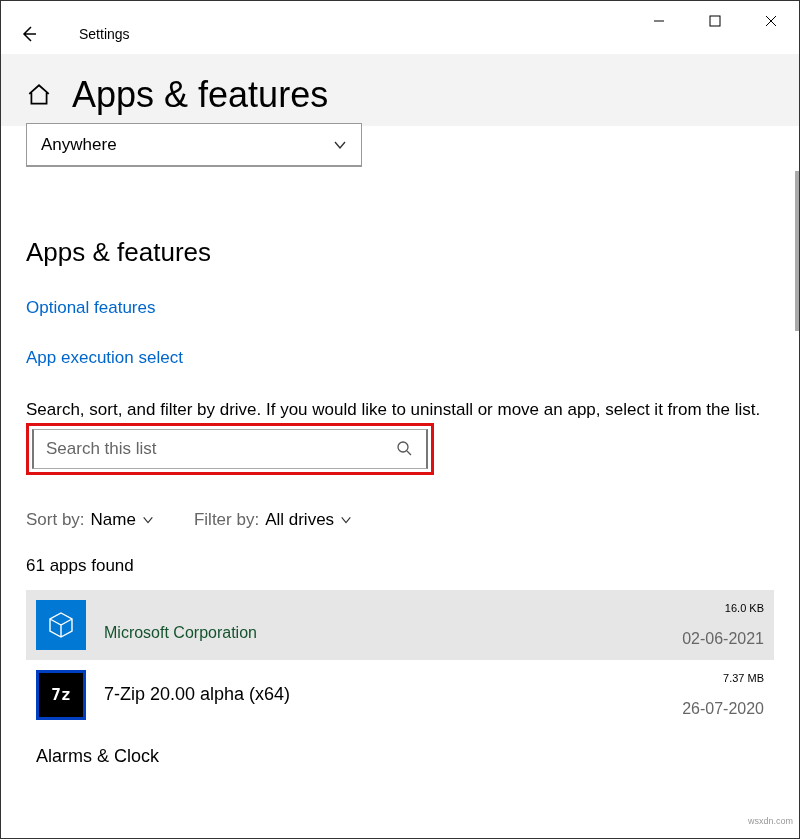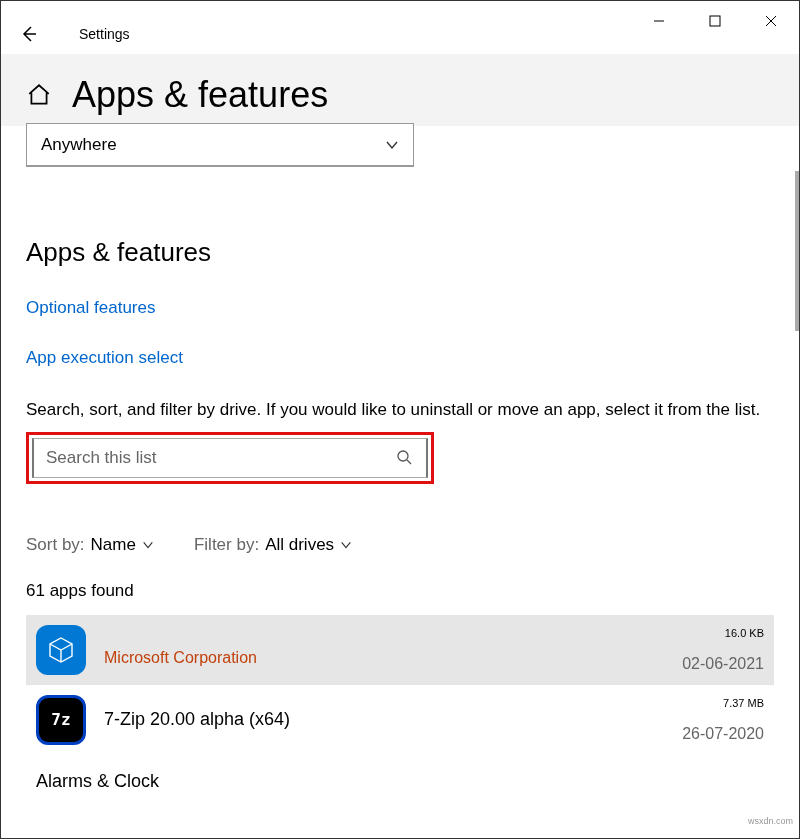--- a/index.html
+++ b/index.html
@@ -60,21 +60,21 @@
     .page-title {
       font-size: 36px;
       font-weight: 400;
       color: #000;
     }
     .content {
       padding: 0 25px;
       position: relative;
     }
     .dropdown {
-      width: 388px;
+      width: 336px;
       height: 44px;
       border: 1px solid #999;
       border-bottom: 2px solid #999;
       display: flex;
       align-items: center;
       padding: 0 14px;
       font-size: 17px;
       margin-top: -3px;
       background: #fff;
       justify-content: space-between;
@@ -94,21 +94,21 @@
       cursor: pointer;
     }
     .link + .link { margin-top: 30px; }
     .help-text {
       font-size: 17px;
       margin-top: 30px;
       line-height: 1.4;
       color: #000;
     }
     .search-wrap {
-      margin-top: 10px;
+      margin-top: 1px;
       width: 408px;
       border: 3px solid #e01010;
       padding: 3px;
     }
     .search-box {
       border: 1px solid #aaa;
       border-left: 2px solid #777;
       border-right: 2px solid #777;
       height: 40px;
       display: flex;
@@ -119,21 +119,21 @@
     .search-input {
       flex: 1;
       border: none;
       font-size: 17px;
       color: #666;
       outline: none;
       font-family: inherit;
     }
     .search-input::placeholder { color: #666; }
     .sort-row {
-      margin-top: 51px;
+      margin-top: 35px;
       display: flex;
       gap: 40px;
       font-size: 17px;
     }
     .sort-item { display: flex; align-items: center; gap: 6px; cursor: pointer; }
     .sort-label { color: #666; }
     .sort-value { color: #000; }
     .count-text {
       margin-top: 26px;
       font-size: 17px;
@@ -147,34 +147,33 @@
       gap: 18px;
     }
     .app-row.selected { background: #e6e6e6; }
     .app-icon {
       width: 50px;
       height: 50px;
       display: flex;
       align-items: center;
       justify-content: center;
       flex-shrink: 0;
-      border-radius: 12px;
     }
     .app-icon.blue { background: #0078d4; }
     .app-icon.sevenzip {
       background: #000;
       border: 3px solid #0040c0;
       color: #fff;
       font-weight: bold;
       font-size: 16px;
       font-family: monospace;
     }
     .app-info { flex: 1; }
     .app-name { font-size: 18px; color: #000; }
-    .app-pub { font-size: 16px; color: #c2410c; margin-top: 17px; }
+    .app-pub { font-size: 16px; color: #14532d; margin-top: 17px; }
     .app-meta { text-align: right; }
     .app-size { font-size: 11px; color: #000; }
     .app-date { font-size: 16px; color: #666; margin-top: 16px; }
     .scrollbar {
       position: absolute;
       right: 0;
       top: 170px;
       width: 4px;
       height: 160px;
       background: #aaa;

